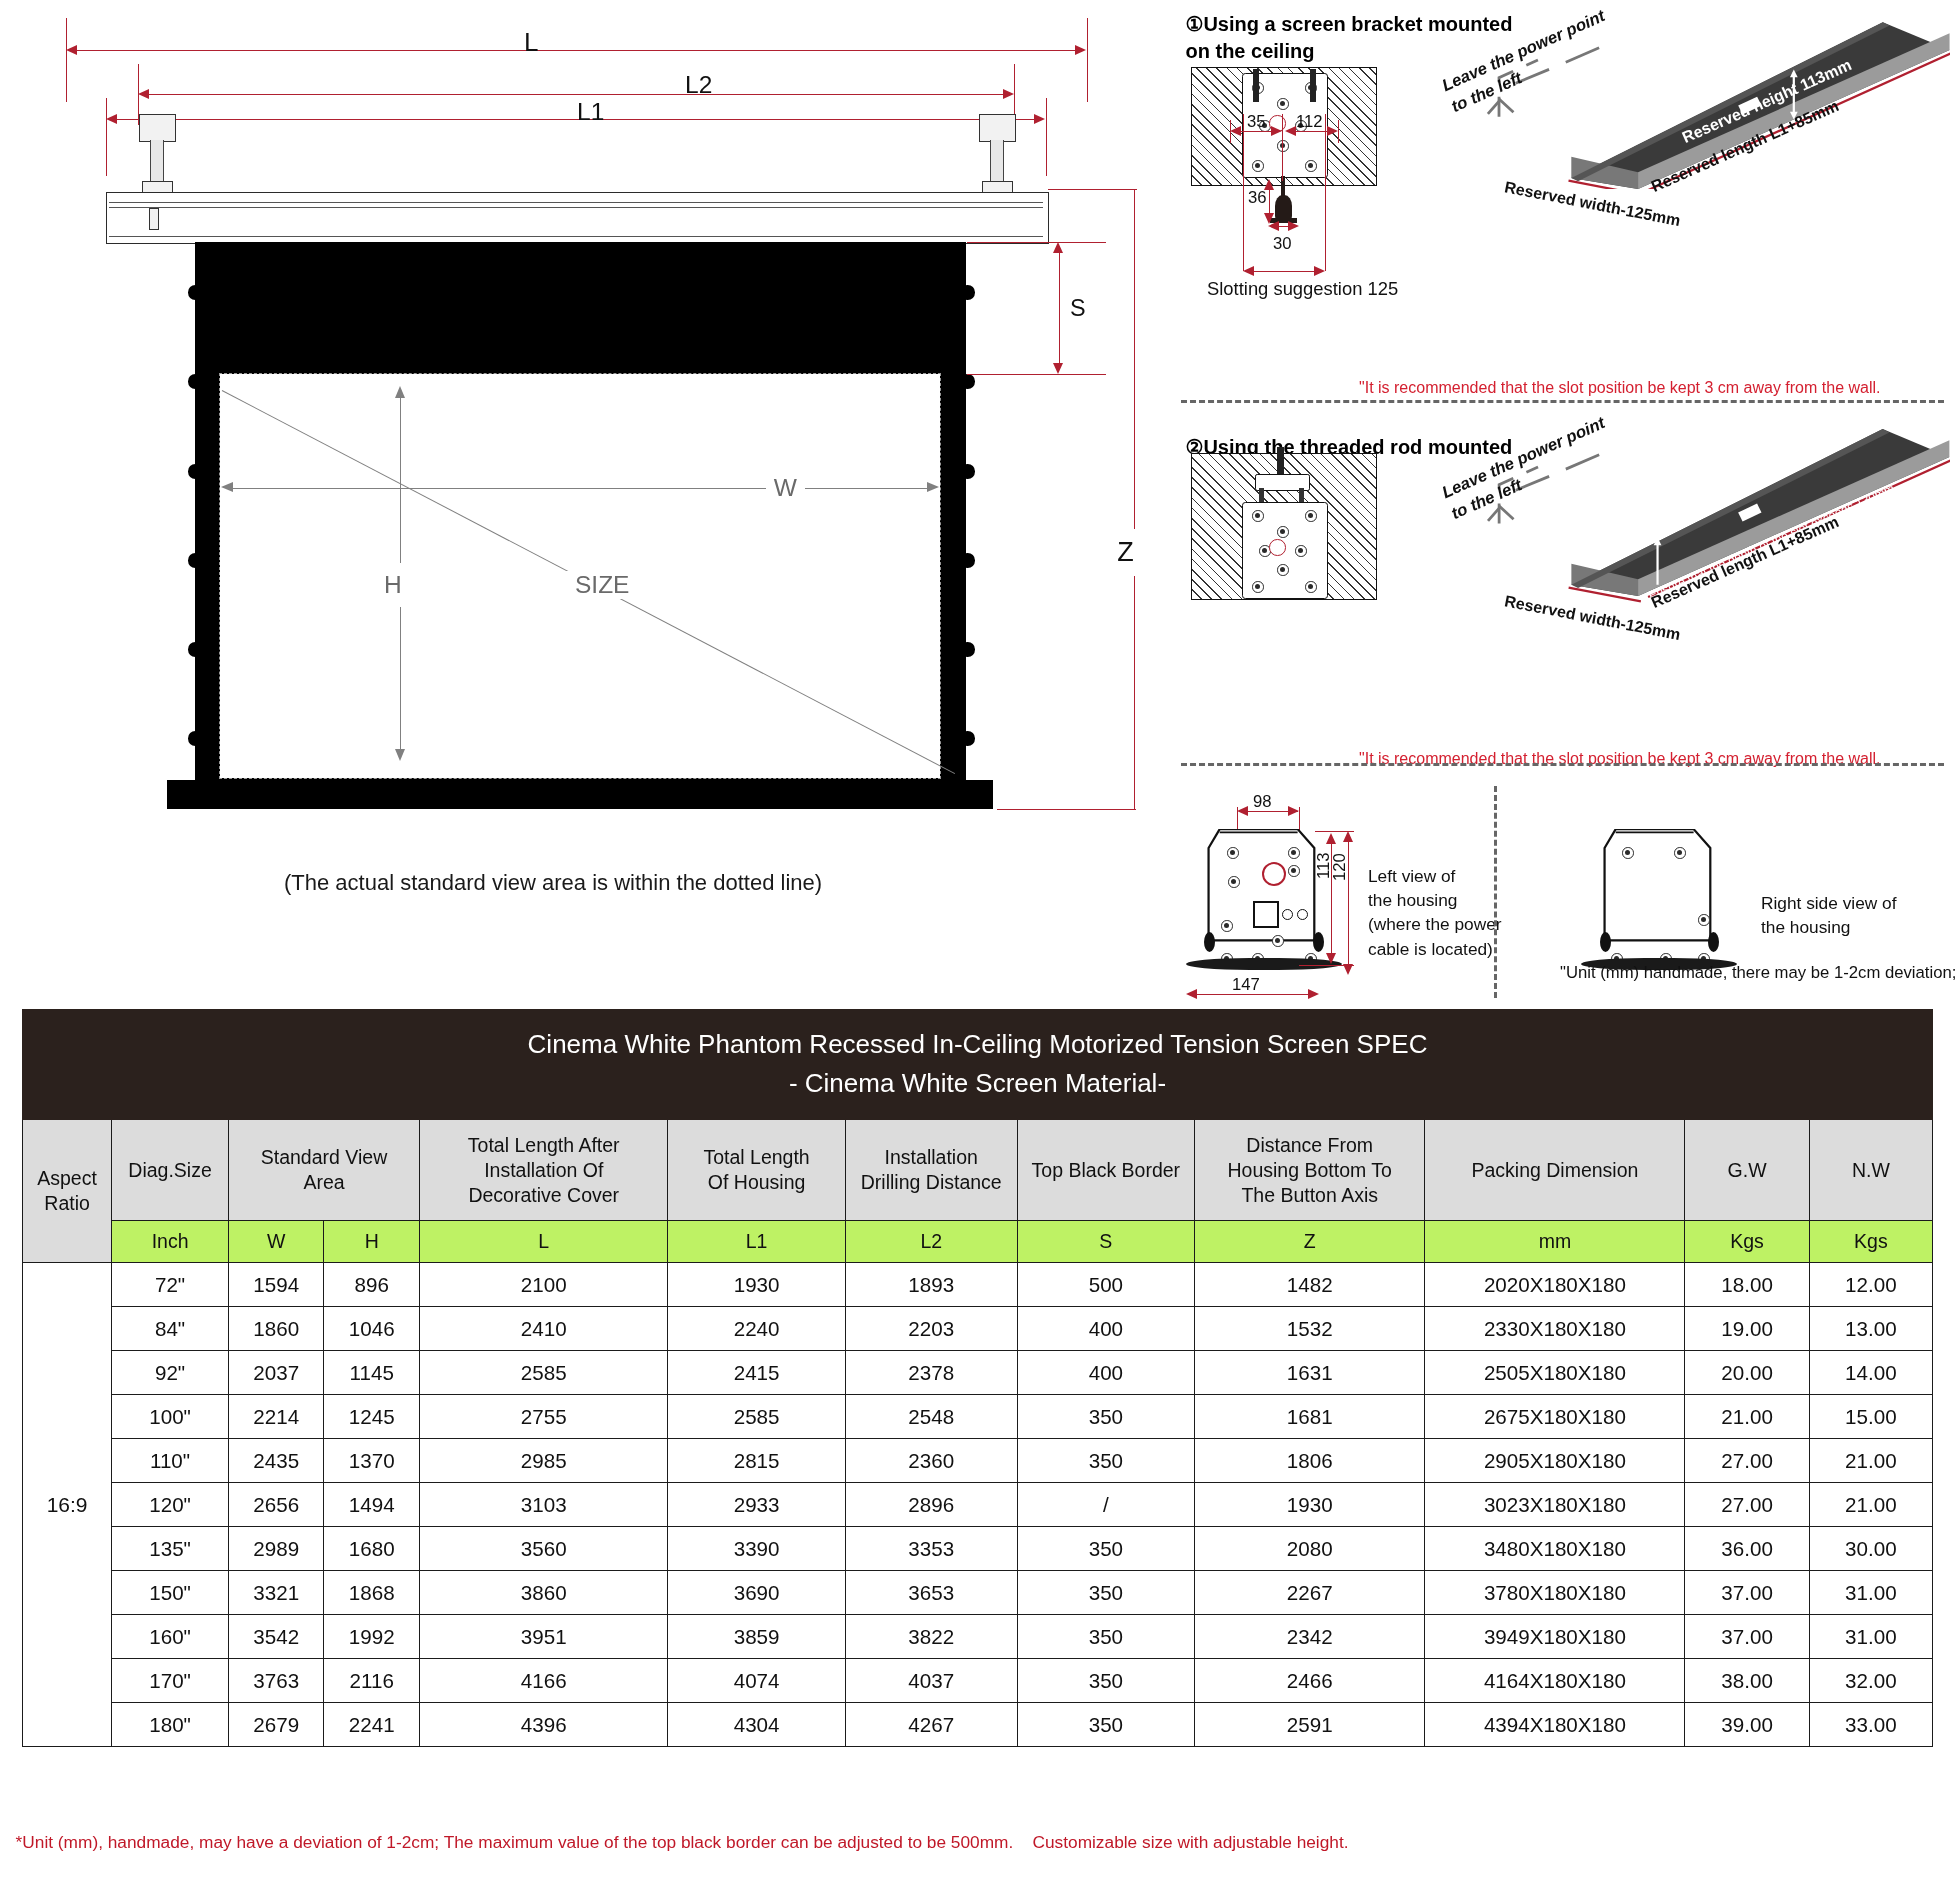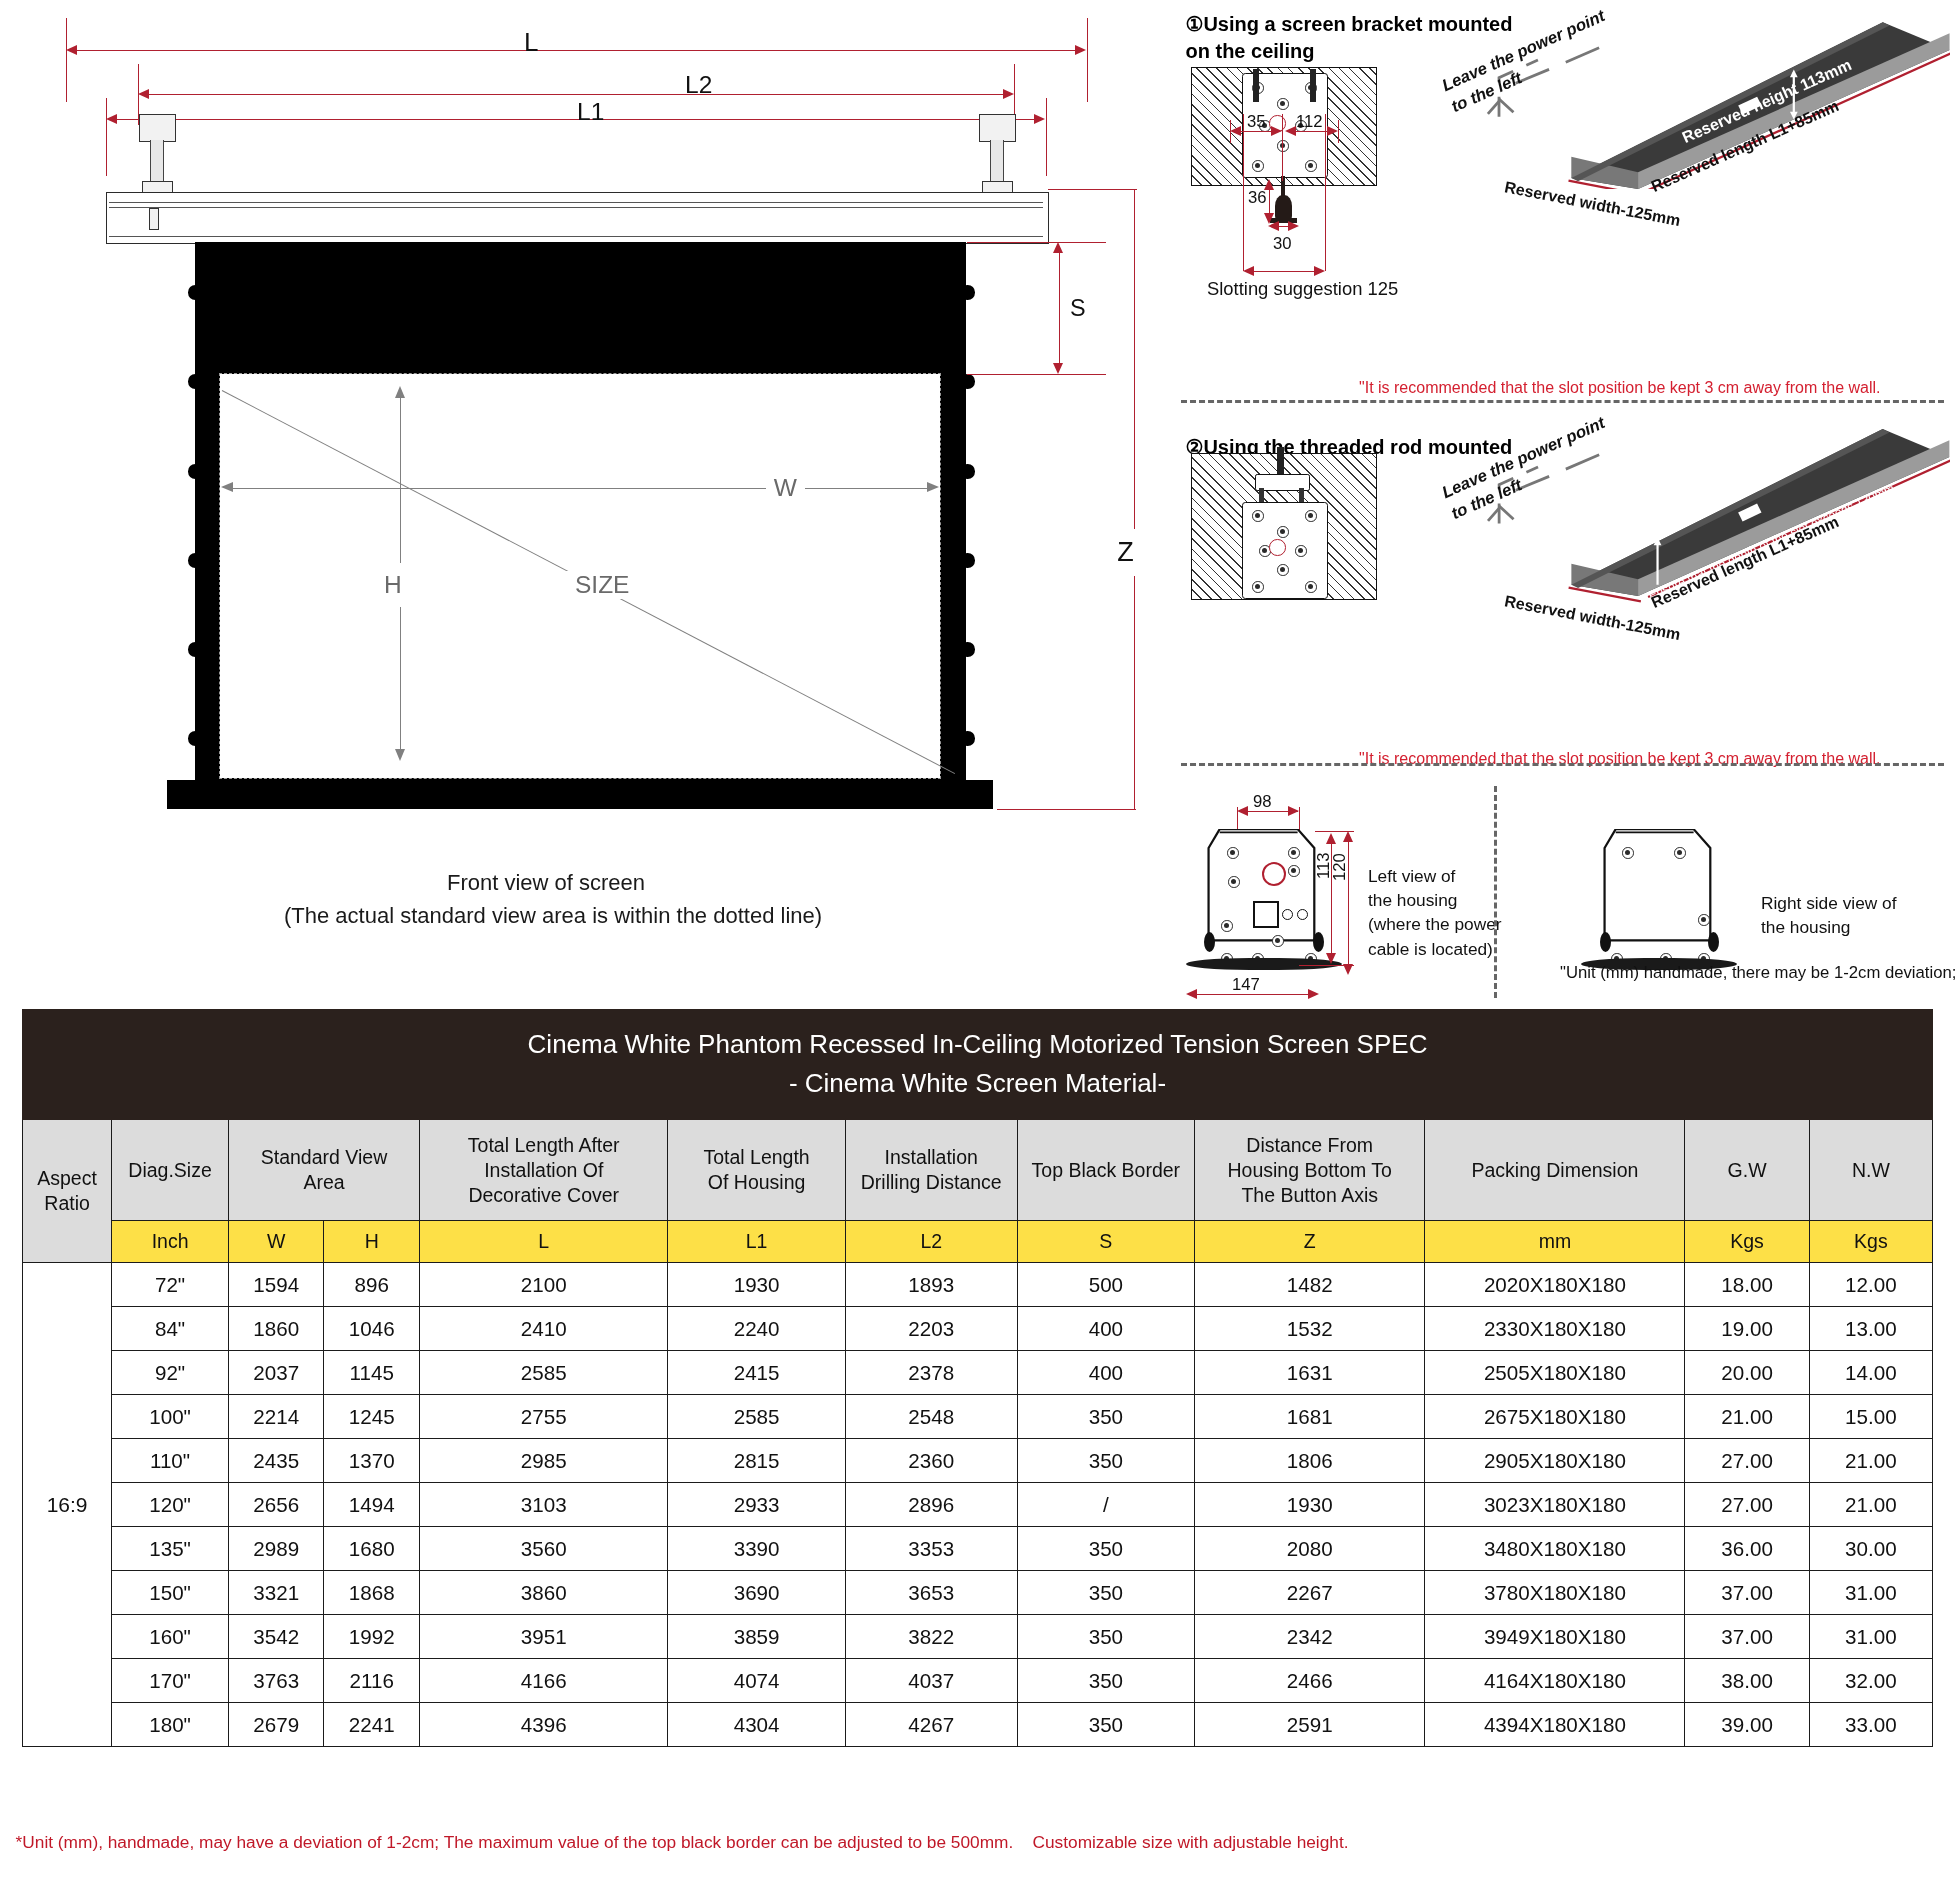--- a/index.html
+++ b/index.html
@@ -213,21 +213,21 @@
     border: 1.7px solid #2b211d;
   }
   tr.head-row th {
     background: #dcdcdc;
     font-size: 19.5px;
     font-weight: normal;
     line-height: 1.28;
     height: 100px;
   }
   tr.unit-row th {
-    background: #fde047;
+    background: #bef264;
     font-size: 19.5px;
     font-weight: normal;
     height: 41px;
   }
   th.red-head { color: #e02020; }
   td.aspect-cell { font-size: 21px; }
   tbody tr td { height: 43px; font-size: 20.6px; }
   .foot-note {
     position: absolute;
     left: 15.6px;
@@ -319,21 +319,20 @@
   <div class="arrow-u" style="left:1053px; top:242px;"></div>
   <div class="arrow-d" style="left:1053px; top:363px;"></div>
   <div class="lbl" style="left:1070px; top:295px; font-size:23.4px;">S</div>
 
   <div class="dimline-v" style="left:1134px; top:189px; height:620px;"></div>
   <div class="dimline-h" style="left:1048px; top:189px; width:89px;"></div>
   <div class="dimline-h" style="left:997px; top:809px; width:139px;"></div>
   <div class="lbl" style="left:1114px; top:529px; font-size:27px; background:#fff; padding:7.8px 3.3px;">Z</div>
 
   <div class="caption" style="left:284px; top:866px; width:524px;">
-    <div>Front view of screen</div>
     <div>(The actual standard view area is within the dotted line)</div>
   </div>
 </div>
 
 <div class="abs" id="install-section-1" style="left:1181px; top:11px; width:769px; height:390px;">
 
   <div class="sec-title" style="left:4.5px; top:0px; width:345px;">①Using a screen bracket mounted
 on the ceiling</div>
 
   <div class="hatch-box" style="left:10px; top:56px; width:184px; height:117px;"></div>

